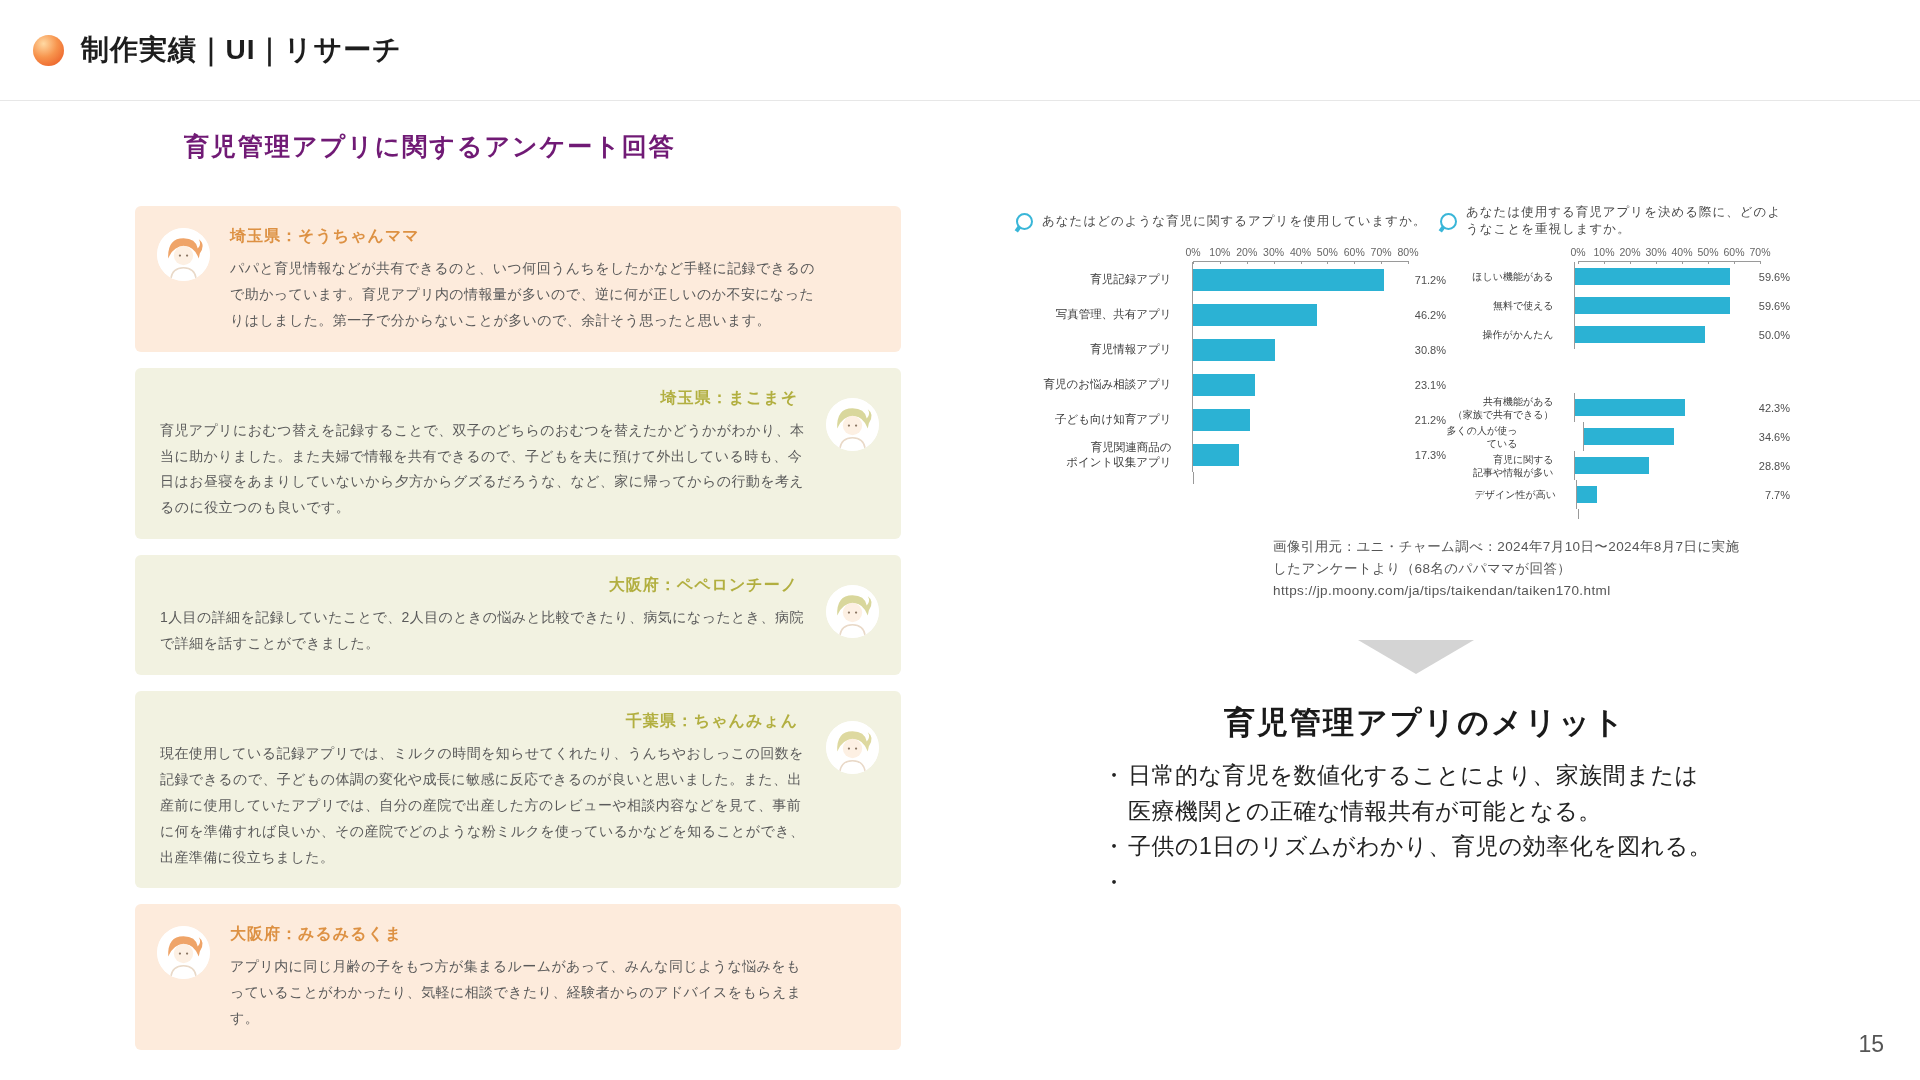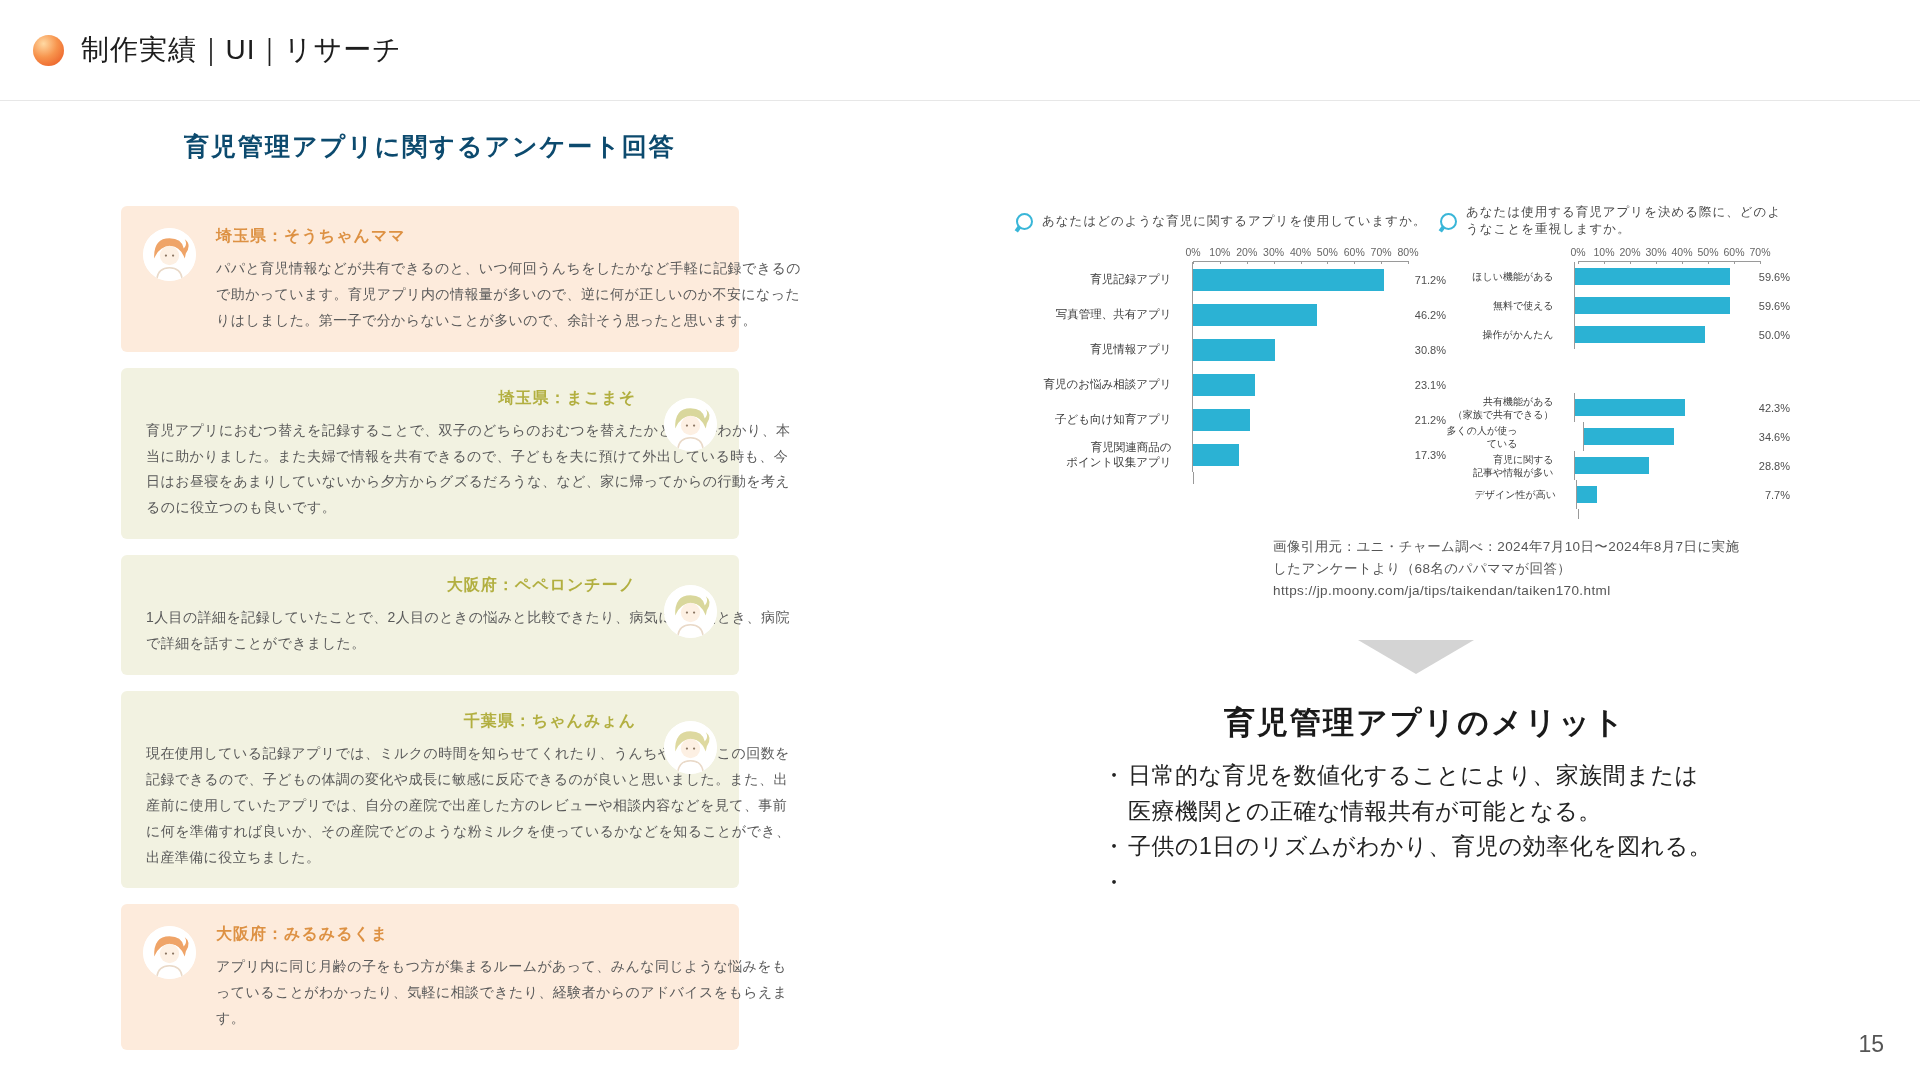--- a/index.html
+++ b/index.html
@@ -3,25 +3,25 @@
 <meta charset="utf-8">
 <style>
   html,body{margin:0;padding:0;background:#fff;}
   body{font-family:"Liberation Sans","DejaVu Sans",sans-serif;color:#333;}
   #stage{position:relative;width:1920px;height:1080px;background:#ffffff;overflow:hidden;}
 
   
   .header{position:absolute;left:0;top:0;width:1920px;height:100px;background:#fff;border-bottom:1px solid #e7e7e7;display:flex;align-items:center;}
   .logo-dot{width:31px;height:31px;border-radius:50%;margin-left:33px;
     background:radial-gradient(circle at 34% 28%, #ffd9a3 0%, #f7944d 45%, #ef6f33 75%, #e85f28 100%);}
-  .header-title{margin-left:17px;font-size:28px;font-weight:normal;color:#1d1d1d;letter-spacing:1px;}
-
-  
-  .page-title{position:absolute;left:184px;top:130px;font-size:25px;font-weight:bold;color:#0c4a6e;letter-spacing:2px;}
-  #cards{position:absolute;left:121px;top:206px;width:618px;}
+  .header-title{margin-left:17px;font-size:28px;font-weight:bold;color:#1d1d1d;letter-spacing:1px;}
+
+  
+  .page-title{position:absolute;left:184px;top:130px;font-size:25px;font-weight:bold;color:#701a75;letter-spacing:2px;}
+  #cards{position:absolute;left:135px;top:206px;width:766px;}
   .card{position:relative;border-radius:6px;margin-bottom:16px;padding:20px 25px 18px 25px;box-sizing:border-box;}
   .card.theme-orange{background:#fdebdc;}
   .card.theme-olive{background:#f2f2e1;}
   .card .avatar{position:absolute;width:53px;height:53px;border-radius:50%;overflow:hidden;background:#fff;}
   .card.align-left .avatar{left:22px;top:22px;}
   .card.align-right .avatar{right:22px;top:30px;}
   .card-title{font-size:16px;font-weight:bold;margin-bottom:9px;letter-spacing:1px;}
   .theme-orange .card-title{color:#dd9143;}
   .theme-olive  .card-title{color:#b2af40;}
   .card.align-left  .card-title{margin-left:70px;text-align:left;}

